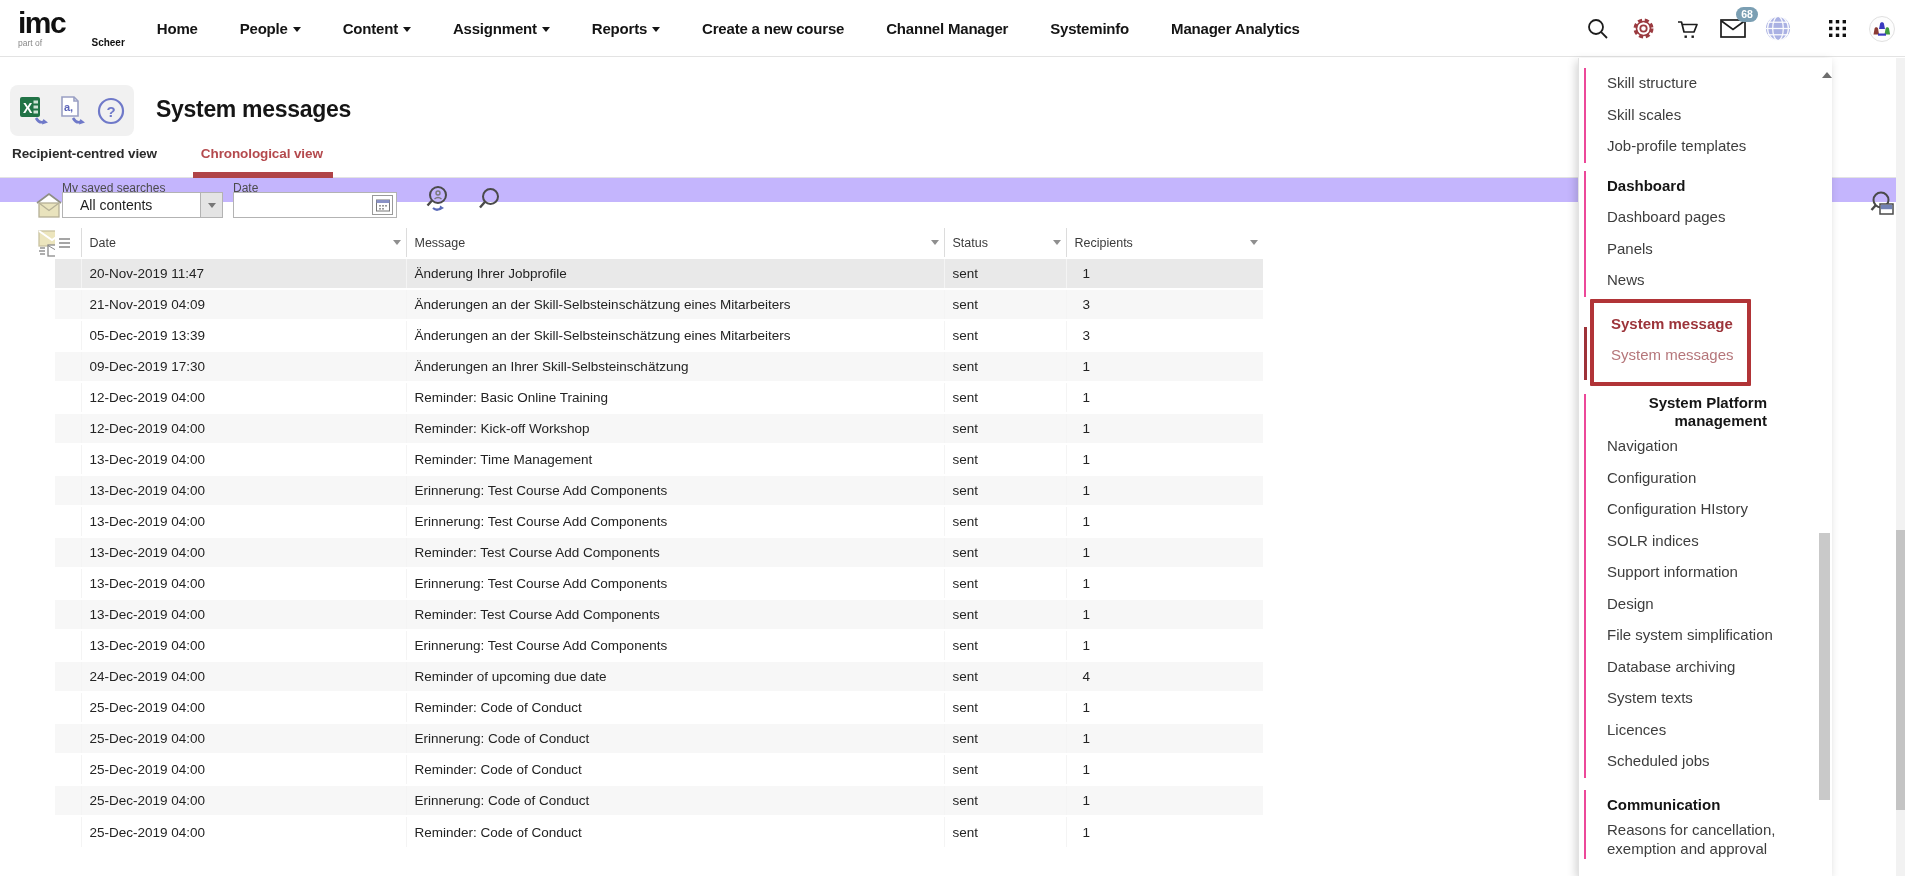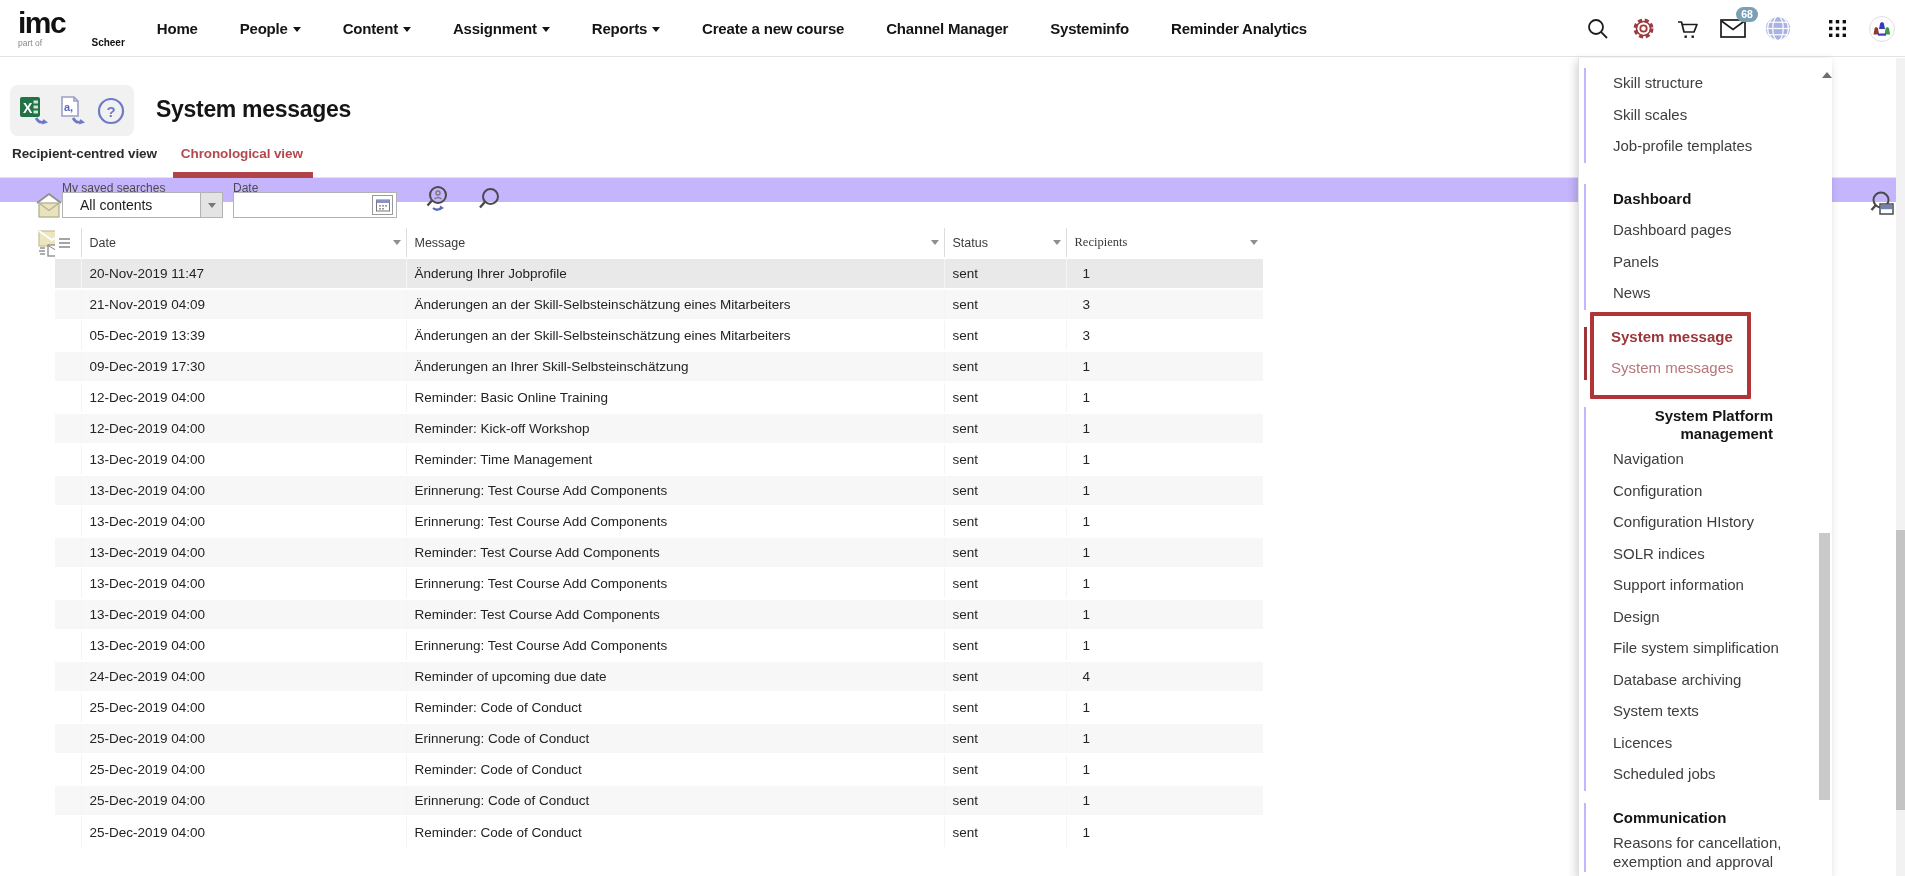--- a/index.html
+++ b/index.html
@@ -29,21 +29,21 @@
   
   .export-box { position:absolute; left:10px; top:85px; width:124px; height:51px; background:#f1f1f1;
                 border-radius:8px; display:flex; align-items:center; justify-content:space-evenly; }
   .tool-icon { width:30px; height:32px; cursor:pointer; display:flex; align-items:center; justify-content:center; }
   .page-title { position:absolute; left:156px; top:96px; font-size:23px; font-weight:bold; color:#151515; letter-spacing:-0.3px; }
 
   
   .tabs { position:absolute; left:0; top:140px; width:1905px; height:38px; border-bottom:1px solid #e3e3e3;
           display:flex; align-items:flex-start; padding-left:12px; }
   .tab { font-size:13.5px; font-weight:bold; color:#2b2b2b; padding-top:6px; cursor:pointer; letter-spacing:-0.1px; }
-  .tab + .tab { margin-left:16px;text-align:right; }
+  .tab + .tab { margin-left:36px;text-align:right; }
   .tab.active { color:#b4494d; padding-left:8px; padding-right:10px; border-bottom:7px solid #b04448; padding-bottom:11px; }
 
   
   .filter-bar { position:absolute; left:0; top:178px; width:1905px; height:24px; background:#c4b5fd; }
   .f-label { position:absolute; font-size:12px; color:#4c4c4c; top:3px; }
   .combo { position:absolute; top:14px; height:26px; background:#fff; border:1px solid #b3b3b3; display:flex; }
   .combo-text { flex:1; font-size:14px; color:#1d1d1d; padding:4px 17px; white-space:nowrap; overflow:hidden; }
   .combo-btn { width:22px; background:#e4e4e4; border-left:1px solid #b3b3b3; display:flex; align-items:center; justify-content:center; cursor:pointer; }
   .tri-down { width:0; height:0; border-left:4px solid transparent; border-right:4px solid transparent; border-top:5px solid #777; }
   .cal-btn { position:absolute; right:3px; top:2px; width:21px; height:20px; border:1px solid #9a9a9a; background:#fff;
@@ -53,37 +53,37 @@
   
   .env1 { position:absolute; left:33px; top:192px; cursor:pointer; }
   .env2 { position:absolute; left:36px; top:230px; cursor:pointer; }
 
   
   .grid-table { position:absolute; left:55px; top:228px; width:1208px; border-collapse:collapse; table-layout:fixed; }
   .grid-table th { height:30px; font-size:12.5px; font-weight:normal; color:#3a3a3a; text-align:left;
                    padding:0 18px 0 8px; border-bottom:1px solid #c9c9c9; border-right:1px solid #dcdcdc;
                    position:relative; background:#fff; cursor:pointer; white-space:nowrap; }
   .grid-table th.hcol { border-right:1px solid #dcdcdc; }
-  .grid-table th:last-child { border-right:none;font-family:Liberation Serif, serif; }
+  .grid-table th:last-child { border-right:none; }
   .filter-arrow { position:absolute; right:5px; top:12px; width:0; height:0;
                   border-left:4px solid transparent; border-right:4px solid transparent; border-top:5px solid #8f8f8f; cursor:pointer; }
   .hamburger { width:11px; }
   .hamburger div { height:2px; background:#a5a5a5; margin:2px 0; }
   .grid-table td { height:31px; font-size:13.5px; color:#232323; padding:0 8px; border-top:2px solid #fff;
                    border-right:1px solid rgba(0,0,0,0.045); white-space:nowrap; overflow:hidden; }
   .grid-table td:last-child { border-right:none; padding-left:16px; }
   .grid-table tr { background:#fff; cursor:pointer; }
   .grid-table tr.alt { background:#f7f7f7; }
   .grid-table tr.sel { background:#e9e9e9; }
 
   
   .panel { position:absolute; left:1578px; top:58px; width:254px; height:818px; background:#fff;
            border-left:1px solid #e2e2e2; box-shadow:-2px 3px 9px rgba(0,0,0,0.18); z-index:40; padding-top:10px; overflow:hidden; }
-  .panel-group { border-left:2px solid #c4b5fd; margin-left:5px; padding-left:27px; }
-  .panel-group.mt14 { margin-top:21px; }
+  .panel-group { border-left:2px solid #ec4899; margin-left:5px; padding-left:21px; }
+  .panel-group.mt14 { margin-top:8px; }
   .panel-group.mt8  { margin-top:8px;text-align:right; }
   .panel-group.mt12 { margin-top:12px; }
   .panel-item, .panel-header { min-height:31.5px; display:flex; align-items:center; font-size:15px; color:#3d3d3d; }
   .panel-item { cursor:pointer; max-width:180px; line-height:1.25; }
   .panel-header { font-weight:bold; color:#151515; max-width:160px; line-height:1.25; }
   .panel-group.red-box { border:4px solid #b13437; border-radius:1px; margin:2px 0 0 11px; width:161px;
                          padding:6px 0 10px 17px; }
   .ph-red { color:#9c343a; }
   .pi-active { color:#b5767a; }
   .red-bar { position:absolute; left:5px; top:269px; width:3px; height:53px; background:#9e3339; }
@@ -130,21 +130,21 @@
         <div class="nav-item">
           <span>Create a new course</span>
         </div>
         <div class="nav-item">
           <span>Channel Manager</span>
         </div>
         <div class="nav-item">
           <span>Systeminfo</span>
         </div>
         <div class="nav-item">
-          <span>Reminder Analytics</span>
+          <span>Manager Analytics</span>
         </div>
       </div>
 
     <div class="nav-icons">
       <div class="nav-icon">
         <svg width="24" height="24" viewBox="0 0 24 24">
             <circle cx="10" cy="10" r="7" fill="none" stroke="#1c1c1c" stroke-width="1.8"></circle>
             <line x1="15.2" y1="15.2" x2="21" y2="21" stroke="#1c1c1c" stroke-width="1.8"></line>
           </svg>
       </div>

